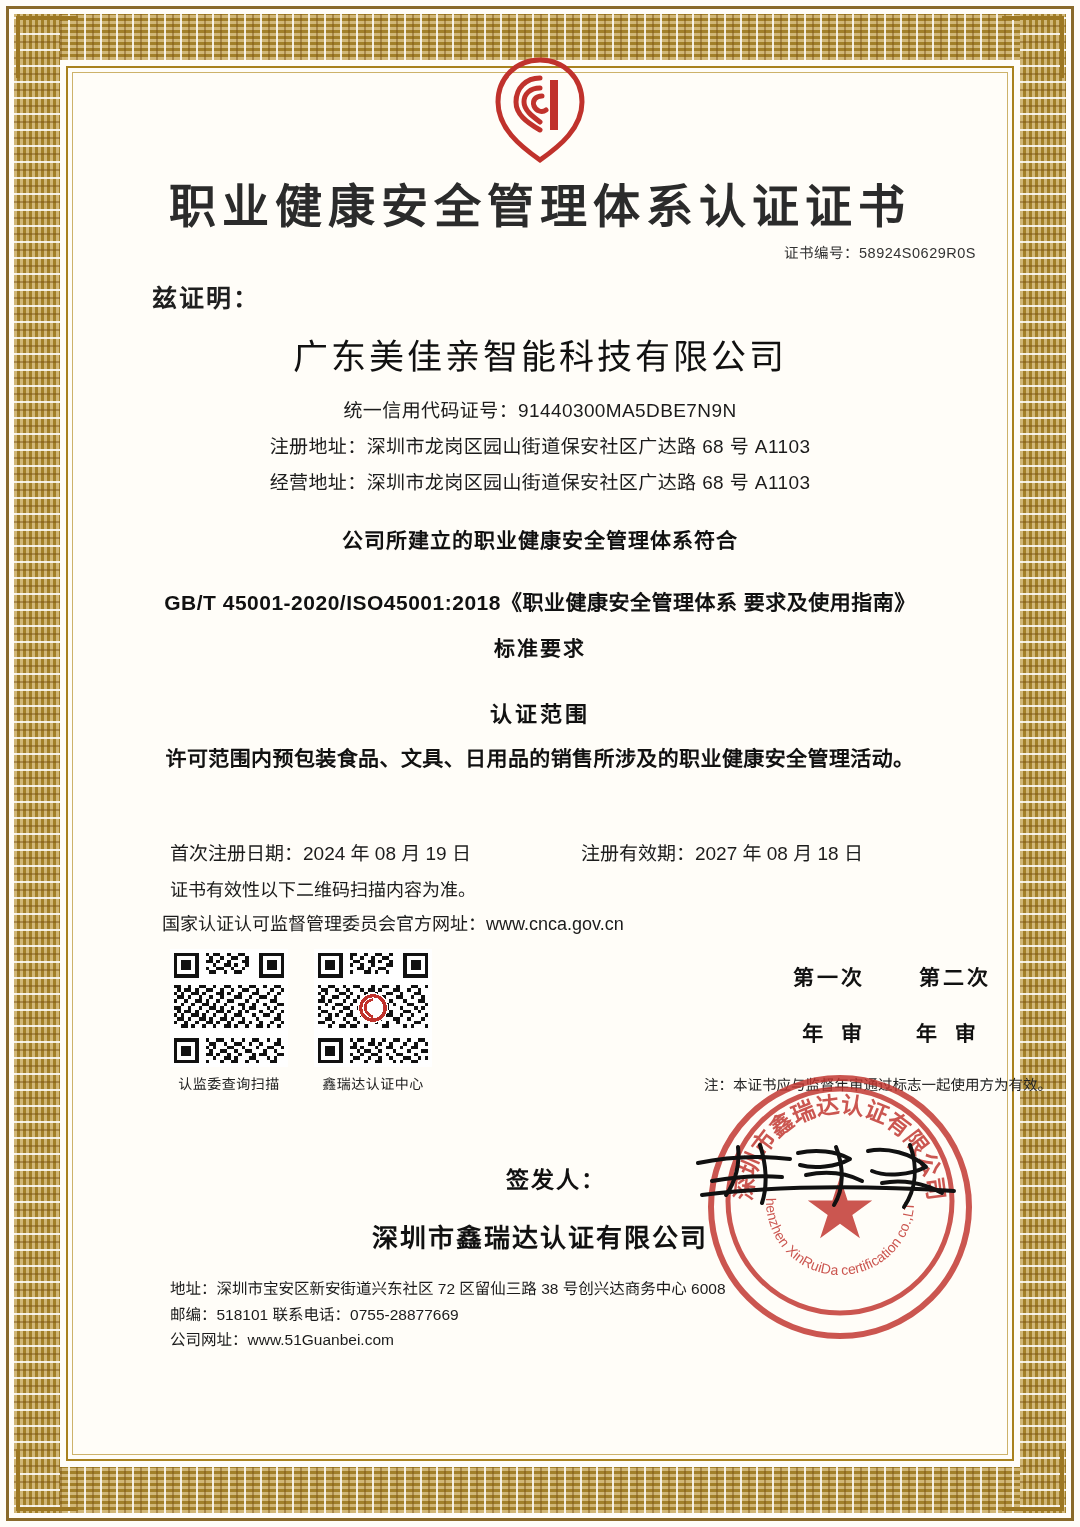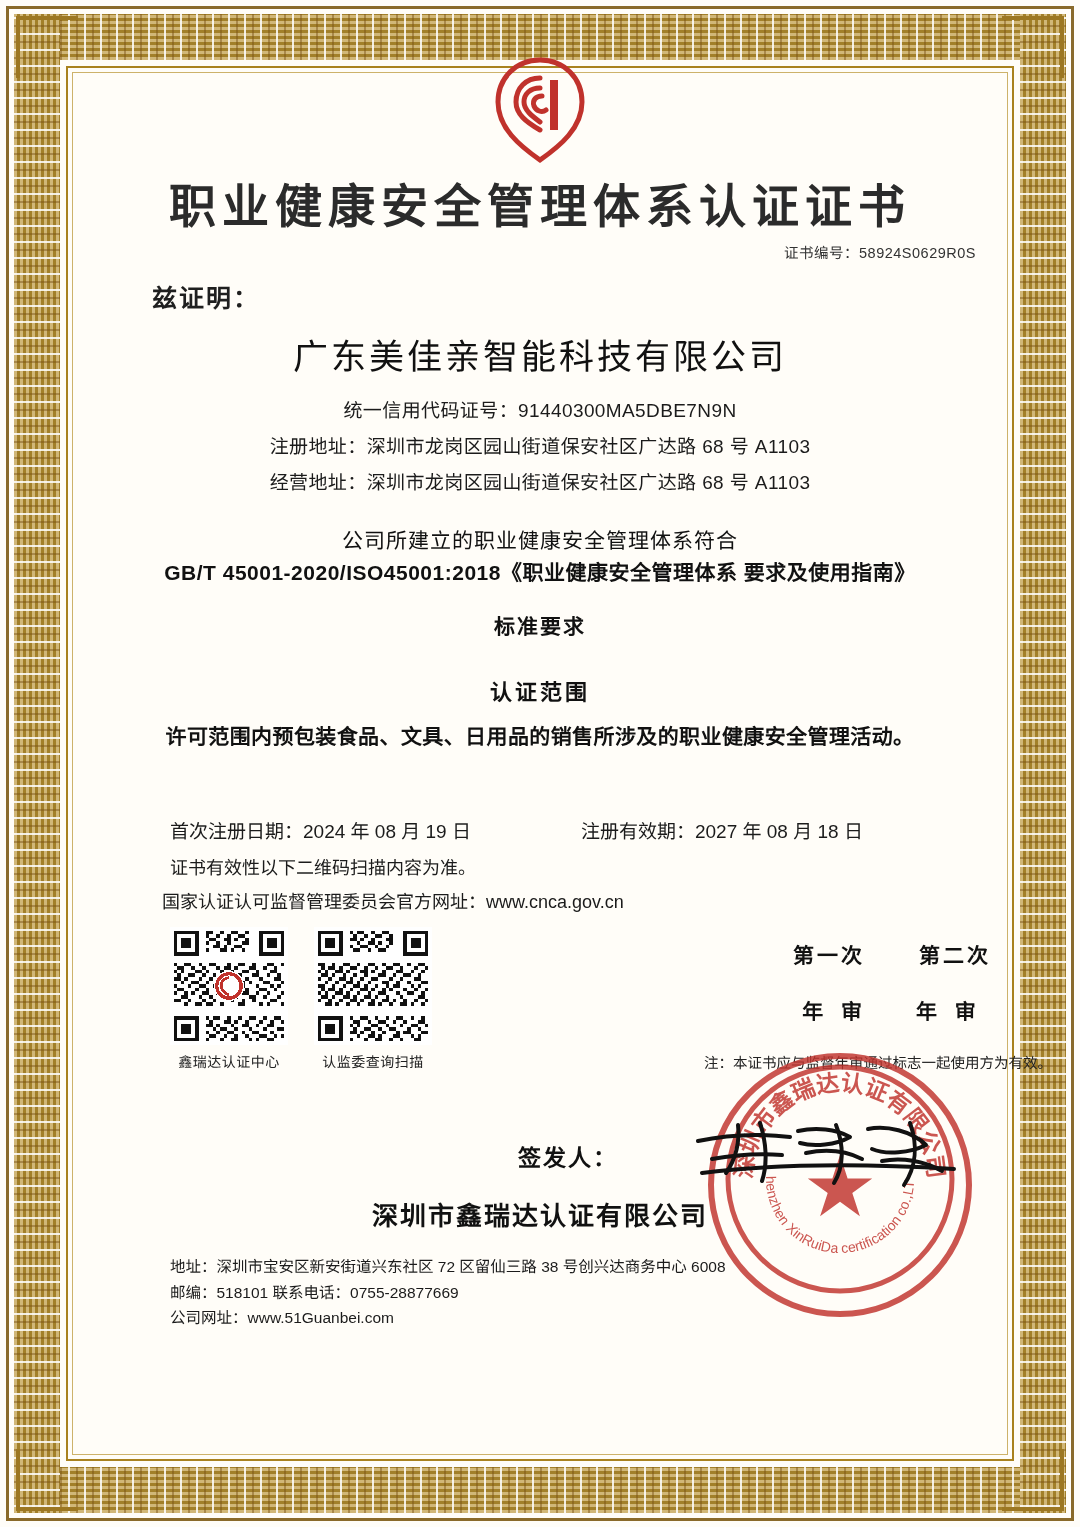--- a/index.html
+++ b/index.html
@@ -104,23 +104,23 @@
   .company{
     font-size:35px;font-weight:normal;color:#111;letter-spacing:3px;
     margin:14px 0 16px;text-align:center;
   }
   .field{
     text-align:center;font-size:19px;color:#1b1b1b;margin:9px 0;
     letter-spacing:.4px;
   }
   .field .lbl{font-weight:500;}
   .standard-block{margin-top:30px;}
-  .std1{font-size:21px;font-weight:normal;color:#111;letter-spacing:1px;}
-  .std2{font-size:21px;font-weight:bold;color:#111;margin-top:2px;letter-spacing:.5px;}
-  .std3{font-size:21px;font-weight:bold;color:#111;margin-top:24px;letter-spacing:2px;}
+  .std1{font-size:21px;font-weight:bold;color:#111;letter-spacing:1px;}
+  .std2{font-size:21px;font-weight:bold;color:#111;margin-top:32px;letter-spacing:.5px;}
+  .std3{font-size:21px;font-weight:bold;color:#111;margin-top:16px;letter-spacing:2px;}
   .scope-title{font-size:22px;font-weight:bold;color:#111;margin-top:34px;letter-spacing:3px;font-family:Liberation Serif, serif;}
   .scope-text{font-size:21px;font-weight:bold;color:#111;margin-top:14px;letter-spacing:.4px;}
 
   .dates{
     display:flex;justify-content:flex-start;gap:110px;
     margin:66px 0 0 84px;font-size:19px;color:#1b1b1b;
   }
   .note-line{
     text-align:left;margin:10px 0 0 84px;font-size:18px;color:#1b1b1b;
   }
@@ -146,21 +146,21 @@
   .audit .row2{display:flex;justify-content:center;gap:48px;margin-top:26px;letter-spacing:6px;}
   .audit .note{
     margin-top:26px;font-size:14.5px;font-weight:normal;color:#222;white-space:nowrap;
     margin-left:-38px;
   }
 
   .sign-row{
     position:relative;margin-top:34px;height:86px;
   }
   .sign-label{
-    position:absolute;left:432px;top:34px;font-size:23px;font-weight:bold;color:#111;letter-spacing:2px;
+    position:absolute;left:420px;top:34px;font-size:23px;font-weight:bold;color:#111;letter-spacing:2px;
   }
   .signature{
     position:absolute;left:600px;top:6px;width:280px;height:80px;
   }
   .stamp{
     position:absolute;left:622px;top:-52px;width:252px;height:252px;
     border:6px solid #c0322c;border-radius:50%;
     opacity:.82;pointer-events:none;
   }
   .issuer{
@@ -235,216 +235,20 @@
       </div>
       <div>
         <span>注册有效期：</span><span>2027 年 08 月 18 日</span>
       </div>
     </div>
 
     <div class="note-line">证书有效性以下二维码扫描内容为准。</div>
     <div class="note-line2">国家认证认可监督管理委员会官方网址：www.cnca.gov.cn</div>
 
     <div class="qr-row">
-      <div class="qr-item">
-        <div class="qr-box">
-          <svg viewBox="0 0 33 33" width="118" height="118" shape-rendering="crispEdges" aria-hidden="true">
-            <rect width="33" height="33" fill="#fff"></rect>
-            <g fill="#111">
-              <rect x="1" y="1" width="7" height="7"></rect>
-                <rect x="2" y="2" width="5" height="5" fill="#fff"></rect>
-                <rect x="3" y="3" width="3" height="3"></rect>
-              <rect x="25" y="1" width="7" height="7"></rect>
-                <rect x="26" y="2" width="5" height="5" fill="#fff"></rect>
-                <rect x="27" y="3" width="3" height="3"></rect>
-              <rect x="1" y="25" width="7" height="7"></rect>
-                <rect x="2" y="26" width="5" height="5" fill="#fff"></rect>
-                <rect x="3" y="27" width="3" height="3"></rect>
-              <rect x="10" y="1" width="2" height="1"></rect>
-                <rect x="14" y="1" width="1" height="1"></rect>
-                <rect x="17" y="1" width="2" height="1"></rect>
-                <rect x="21" y="1" width="1" height="1"></rect>
-              <rect x="10" y="2" width="1" height="1"></rect>
-                <rect x="13" y="2" width="1" height="1"></rect>
-                <rect x="16" y="2" width="1" height="1"></rect>
-                <rect x="19" y="2" width="2" height="1"></rect>
-              <rect x="11" y="3" width="2" height="1"></rect>
-                <rect x="15" y="3" width="2" height="1"></rect>
-                <rect x="18" y="3" width="1" height="1"></rect>
-                <rect x="21" y="3" width="1" height="1"></rect>
-              <rect x="10" y="4" width="1" height="1"></rect>
-                <rect x="13" y="4" width="1" height="1"></rect>
-                <rect x="16" y="4" width="1" height="1"></rect>
-                <rect x="20" y="4" width="2" height="1"></rect>
-              <rect x="12" y="5" width="2" height="1"></rect>
-                <rect x="15" y="5" width="1" height="1"></rect>
-                <rect x="18" y="5" width="2" height="1"></rect>
-              <rect x="10" y="6" width="1" height="1"></rect>
-                <rect x="14" y="6" width="2" height="1"></rect>
-                <rect x="17" y="6" width="1" height="1"></rect>
-                <rect x="20" y="6" width="1" height="1"></rect>
-              <rect x="1" y="10" width="1" height="1"></rect>
-                <rect x="4" y="10" width="2" height="1"></rect>
-                <rect x="8" y="10" width="1" height="1"></rect>
-                <rect x="11" y="10" width="2" height="1"></rect>
-                <rect x="16" y="10" width="1" height="1"></rect>
-                <rect x="19" y="10" width="2" height="1"></rect>
-                <rect x="23" y="10" width="1" height="1"></rect>
-                <rect x="27" y="10" width="2" height="1"></rect>
-                <rect x="31" y="10" width="1" height="1"></rect>
-              <rect x="2" y="11" width="2" height="1"></rect>
-                <rect x="6" y="11" width="1" height="1"></rect>
-                <rect x="9" y="11" width="1" height="1"></rect>
-                <rect x="13" y="11" width="1" height="1"></rect>
-                <rect x="15" y="11" width="2" height="1"></rect>
-                <rect x="18" y="11" width="1" height="1"></rect>
-                <rect x="22" y="11" width="2" height="1"></rect>
-                <rect x="26" y="11" width="1" height="1"></rect>
-                <rect x="29" y="11" width="1" height="1"></rect>
-              <rect x="1" y="12" width="1" height="1"></rect>
-                <rect x="3" y="12" width="1" height="1"></rect>
-                <rect x="7" y="12" width="2" height="1"></rect>
-                <rect x="10" y="12" width="1" height="1"></rect>
-                <rect x="14" y="12" width="1" height="1"></rect>
-                <rect x="17" y="12" width="1" height="1"></rect>
-                <rect x="20" y="12" width="2" height="1"></rect>
-                <rect x="24" y="12" width="1" height="1"></rect>
-                <rect x="28" y="12" width="2" height="1"></rect>
-              <rect x="2" y="13" width="1" height="1"></rect>
-                <rect x="5" y="13" width="2" height="1"></rect>
-                <rect x="9" y="13" width="1" height="1"></rect>
-                <rect x="12" y="13" width="1" height="1"></rect>
-                <rect x="16" y="13" width="2" height="1"></rect>
-                <rect x="19" y="13" width="1" height="1"></rect>
-                <rect x="23" y="13" width="2" height="1"></rect>
-                <rect x="27" y="13" width="1" height="1"></rect>
-                <rect x="30" y="13" width="1" height="1"></rect>
-              <rect x="1" y="14" width="2" height="1"></rect>
-                <rect x="4" y="14" width="1" height="1"></rect>
-                <rect x="8" y="14" width="1" height="1"></rect>
-                <rect x="11" y="14" width="1" height="1"></rect>
-                <rect x="14" y="14" width="2" height="1"></rect>
-                <rect x="18" y="14" width="1" height="1"></rect>
-                <rect x="21" y="14" width="1" height="1"></rect>
-                <rect x="25" y="14" width="1" height="1"></rect>
-                <rect x="29" y="14" width="2" height="1"></rect>
-              <rect x="3" y="15" width="1" height="1"></rect>
-                <rect x="6" y="15" width="2" height="1"></rect>
-                <rect x="10" y="15" width="1" height="1"></rect>
-                <rect x="13" y="15" width="1" height="1"></rect>
-                <rect x="17" y="15" width="1" height="1"></rect>
-                <rect x="20" y="15" width="1" height="1"></rect>
-                <rect x="22" y="15" width="1" height="1"></rect>
-                <rect x="26" y="15" width="2" height="1"></rect>
-                <rect x="31" y="15" width="1" height="1"></rect>
-              <rect x="1" y="16" width="1" height="1"></rect>
-                <rect x="5" y="16" width="1" height="1"></rect>
-                <rect x="8" y="16" width="2" height="1"></rect>
-                <rect x="12" y="16" width="2" height="1"></rect>
-                <rect x="15" y="16" width="1" height="1"></rect>
-                <rect x="19" y="16" width="2" height="1"></rect>
-                <rect x="24" y="16" width="1" height="1"></rect>
-                <rect x="28" y="16" width="1" height="1"></rect>
-                <rect x="30" y="16" width="1" height="1"></rect>
-              <rect x="2" y="17" width="2" height="1"></rect>
-                <rect x="7" y="17" width="1" height="1"></rect>
-                <rect x="10" y="17" width="1" height="1"></rect>
-                <rect x="14" y="17" width="1" height="1"></rect>
-                <rect x="17" y="17" width="2" height="1"></rect>
-                <rect x="21" y="17" width="1" height="1"></rect>
-                <rect x="25" y="17" width="2" height="1"></rect>
-                <rect x="29" y="17" width="1" height="1"></rect>
-              <rect x="1" y="18" width="1" height="1"></rect>
-                <rect x="4" y="18" width="1" height="1"></rect>
-                <rect x="6" y="18" width="1" height="1"></rect>
-                <rect x="9" y="18" width="2" height="1"></rect>
-                <rect x="13" y="18" width="1" height="1"></rect>
-                <rect x="16" y="18" width="1" height="1"></rect>
-                <rect x="20" y="18" width="2" height="1"></rect>
-                <rect x="24" y="18" width="1" height="1"></rect>
-                <rect x="27" y="18" width="1" height="1"></rect>
-                <rect x="31" y="18" width="1" height="1"></rect>
-              <rect x="3" y="19" width="2" height="1"></rect>
-                <rect x="8" y="19" width="1" height="1"></rect>
-                <rect x="11" y="19" width="1" height="1"></rect>
-                <rect x="15" y="19" width="2" height="1"></rect>
-                <rect x="18" y="19" width="1" height="1"></rect>
-                <rect x="22" y="19" width="2" height="1"></rect>
-                <rect x="26" y="19" width="1" height="1"></rect>
-                <rect x="30" y="19" width="1" height="1"></rect>
-              <rect x="1" y="20" width="2" height="1"></rect>
-                <rect x="5" y="20" width="1" height="1"></rect>
-                <rect x="9" y="20" width="1" height="1"></rect>
-                <rect x="12" y="20" width="1" height="1"></rect>
-                <rect x="17" y="20" width="1" height="1"></rect>
-                <rect x="20" y="20" width="1" height="1"></rect>
-                <rect x="23" y="20" width="1" height="1"></rect>
-                <rect x="28" y="20" width="2" height="1"></rect>
-              <rect x="4" y="21" width="1" height="1"></rect>
-                <rect x="7" y="21" width="2" height="1"></rect>
-                <rect x="10" y="21" width="2" height="1"></rect>
-                <rect x="14" y="21" width="1" height="1"></rect>
-                <rect x="19" y="21" width="2" height="1"></rect>
-                <rect x="25" y="21" width="1" height="1"></rect>
-                <rect x="27" y="21" width="1" height="1"></rect>
-                <rect x="31" y="21" width="1" height="1"></rect>
-              <rect x="10" y="25" width="1" height="1"></rect>
-                <rect x="12" y="25" width="2" height="1"></rect>
-                <rect x="16" y="25" width="1" height="1"></rect>
-                <rect x="19" y="25" width="1" height="1"></rect>
-                <rect x="22" y="25" width="2" height="1"></rect>
-                <rect x="26" y="25" width="1" height="1"></rect>
-                <rect x="29" y="25" width="2" height="1"></rect>
-              <rect x="11" y="26" width="1" height="1"></rect>
-                <rect x="15" y="26" width="2" height="1"></rect>
-                <rect x="18" y="26" width="1" height="1"></rect>
-                <rect x="21" y="26" width="1" height="1"></rect>
-                <rect x="25" y="26" width="1" height="1"></rect>
-                <rect x="28" y="26" width="1" height="1"></rect>
-                <rect x="31" y="26" width="1" height="1"></rect>
-              <rect x="10" y="27" width="2" height="1"></rect>
-                <rect x="13" y="27" width="1" height="1"></rect>
-                <rect x="17" y="27" width="1" height="1"></rect>
-                <rect x="20" y="27" width="2" height="1"></rect>
-                <rect x="24" y="27" width="1" height="1"></rect>
-                <rect x="27" y="27" width="2" height="1"></rect>
-              <rect x="12" y="28" width="1" height="1"></rect>
-                <rect x="14" y="28" width="2" height="1"></rect>
-                <rect x="18" y="28" width="1" height="1"></rect>
-                <rect x="22" y="28" width="1" height="1"></rect>
-                <rect x="26" y="28" width="1" height="1"></rect>
-                <rect x="30" y="28" width="2" height="1"></rect>
-              <rect x="10" y="29" width="1" height="1"></rect>
-                <rect x="13" y="29" width="1" height="1"></rect>
-                <rect x="16" y="29" width="2" height="1"></rect>
-                <rect x="20" y="29" width="1" height="1"></rect>
-                <rect x="23" y="29" width="2" height="1"></rect>
-                <rect x="28" y="29" width="1" height="1"></rect>
-              <rect x="11" y="30" width="2" height="1"></rect>
-                <rect x="15" y="30" width="1" height="1"></rect>
-                <rect x="18" y="30" width="1" height="1"></rect>
-                <rect x="21" y="30" width="1" height="1"></rect>
-                <rect x="25" y="30" width="2" height="1"></rect>
-                <rect x="29" y="30" width="1" height="1"></rect>
-                <rect x="31" y="30" width="1" height="1"></rect>
-              <rect x="10" y="31" width="1" height="1"></rect>
-                <rect x="14" y="31" width="1" height="1"></rect>
-                <rect x="17" y="31" width="2" height="1"></rect>
-                <rect x="22" y="31" width="1" height="1"></rect>
-                <rect x="24" y="31" width="1" height="1"></rect>
-                <rect x="27" y="31" width="2" height="1"></rect>
-            </g>
-            <circle cx="16.5" cy="16.5" r="4.2" fill="#fff"></circle>
-            <circle cx="16.5" cy="16.5" r="3.4" fill="none" stroke="#c0322c" stroke-width="0.9"></circle>
-            <path d="M16.5 14.2 c-1.3 0 -2.2 1 -2.2 2.3 c0 1.2 1 1.9 2.2 2.6" fill="none" stroke="#c0322c" stroke-width="0.8"></path>
-          </svg>
-        </div>
-        <div class="qr-caption">鑫瑞达认证中心</div>
-      </div>
-
       <div class="qr-item">
         <div class="qr-box">
           <svg viewBox="0 0 33 33" width="118" height="118" shape-rendering="crispEdges" aria-hidden="true">
             <rect width="33" height="33" fill="#fff"></rect>
             <g fill="#111">
               <rect x="1" y="1" width="7" height="7"></rect>
                 <rect x="2" y="2" width="5" height="5" fill="#fff"></rect>
                 <rect x="3" y="3" width="3" height="3"></rect>
               <rect x="25" y="1" width="7" height="7"></rect>
                 <rect x="26" y="2" width="5" height="5" fill="#fff"></rect>
@@ -636,20 +440,216 @@
                 <rect x="17" y="31" width="2" height="1"></rect>
                 <rect x="21" y="31" width="1" height="1"></rect>
                 <rect x="24" y="31" width="1" height="1"></rect>
                 <rect x="28" y="31" width="2" height="1"></rect>
             </g>
           </svg>
         </div>
         <div class="qr-caption">认监委查询扫描</div>
       </div>
 
+      <div class="qr-item">
+        <div class="qr-box">
+          <svg viewBox="0 0 33 33" width="118" height="118" shape-rendering="crispEdges" aria-hidden="true">
+            <rect width="33" height="33" fill="#fff"></rect>
+            <g fill="#111">
+              <rect x="1" y="1" width="7" height="7"></rect>
+                <rect x="2" y="2" width="5" height="5" fill="#fff"></rect>
+                <rect x="3" y="3" width="3" height="3"></rect>
+              <rect x="25" y="1" width="7" height="7"></rect>
+                <rect x="26" y="2" width="5" height="5" fill="#fff"></rect>
+                <rect x="27" y="3" width="3" height="3"></rect>
+              <rect x="1" y="25" width="7" height="7"></rect>
+                <rect x="2" y="26" width="5" height="5" fill="#fff"></rect>
+                <rect x="3" y="27" width="3" height="3"></rect>
+              <rect x="10" y="1" width="2" height="1"></rect>
+                <rect x="14" y="1" width="1" height="1"></rect>
+                <rect x="17" y="1" width="2" height="1"></rect>
+                <rect x="21" y="1" width="1" height="1"></rect>
+              <rect x="10" y="2" width="1" height="1"></rect>
+                <rect x="13" y="2" width="1" height="1"></rect>
+                <rect x="16" y="2" width="1" height="1"></rect>
+                <rect x="19" y="2" width="2" height="1"></rect>
+              <rect x="11" y="3" width="2" height="1"></rect>
+                <rect x="15" y="3" width="2" height="1"></rect>
+                <rect x="18" y="3" width="1" height="1"></rect>
+                <rect x="21" y="3" width="1" height="1"></rect>
+              <rect x="10" y="4" width="1" height="1"></rect>
+                <rect x="13" y="4" width="1" height="1"></rect>
+                <rect x="16" y="4" width="1" height="1"></rect>
+                <rect x="20" y="4" width="2" height="1"></rect>
+              <rect x="12" y="5" width="2" height="1"></rect>
+                <rect x="15" y="5" width="1" height="1"></rect>
+                <rect x="18" y="5" width="2" height="1"></rect>
+              <rect x="10" y="6" width="1" height="1"></rect>
+                <rect x="14" y="6" width="2" height="1"></rect>
+                <rect x="17" y="6" width="1" height="1"></rect>
+                <rect x="20" y="6" width="1" height="1"></rect>
+              <rect x="1" y="10" width="1" height="1"></rect>
+                <rect x="4" y="10" width="2" height="1"></rect>
+                <rect x="8" y="10" width="1" height="1"></rect>
+                <rect x="11" y="10" width="2" height="1"></rect>
+                <rect x="16" y="10" width="1" height="1"></rect>
+                <rect x="19" y="10" width="2" height="1"></rect>
+                <rect x="23" y="10" width="1" height="1"></rect>
+                <rect x="27" y="10" width="2" height="1"></rect>
+                <rect x="31" y="10" width="1" height="1"></rect>
+              <rect x="2" y="11" width="2" height="1"></rect>
+                <rect x="6" y="11" width="1" height="1"></rect>
+                <rect x="9" y="11" width="1" height="1"></rect>
+                <rect x="13" y="11" width="1" height="1"></rect>
+                <rect x="15" y="11" width="2" height="1"></rect>
+                <rect x="18" y="11" width="1" height="1"></rect>
+                <rect x="22" y="11" width="2" height="1"></rect>
+                <rect x="26" y="11" width="1" height="1"></rect>
+                <rect x="29" y="11" width="1" height="1"></rect>
+              <rect x="1" y="12" width="1" height="1"></rect>
+                <rect x="3" y="12" width="1" height="1"></rect>
+                <rect x="7" y="12" width="2" height="1"></rect>
+                <rect x="10" y="12" width="1" height="1"></rect>
+                <rect x="14" y="12" width="1" height="1"></rect>
+                <rect x="17" y="12" width="1" height="1"></rect>
+                <rect x="20" y="12" width="2" height="1"></rect>
+                <rect x="24" y="12" width="1" height="1"></rect>
+                <rect x="28" y="12" width="2" height="1"></rect>
+              <rect x="2" y="13" width="1" height="1"></rect>
+                <rect x="5" y="13" width="2" height="1"></rect>
+                <rect x="9" y="13" width="1" height="1"></rect>
+                <rect x="12" y="13" width="1" height="1"></rect>
+                <rect x="16" y="13" width="2" height="1"></rect>
+                <rect x="19" y="13" width="1" height="1"></rect>
+                <rect x="23" y="13" width="2" height="1"></rect>
+                <rect x="27" y="13" width="1" height="1"></rect>
+                <rect x="30" y="13" width="1" height="1"></rect>
+              <rect x="1" y="14" width="2" height="1"></rect>
+                <rect x="4" y="14" width="1" height="1"></rect>
+                <rect x="8" y="14" width="1" height="1"></rect>
+                <rect x="11" y="14" width="1" height="1"></rect>
+                <rect x="14" y="14" width="2" height="1"></rect>
+                <rect x="18" y="14" width="1" height="1"></rect>
+                <rect x="21" y="14" width="1" height="1"></rect>
+                <rect x="25" y="14" width="1" height="1"></rect>
+                <rect x="29" y="14" width="2" height="1"></rect>
+              <rect x="3" y="15" width="1" height="1"></rect>
+                <rect x="6" y="15" width="2" height="1"></rect>
+                <rect x="10" y="15" width="1" height="1"></rect>
+                <rect x="13" y="15" width="1" height="1"></rect>
+                <rect x="17" y="15" width="1" height="1"></rect>
+                <rect x="20" y="15" width="1" height="1"></rect>
+                <rect x="22" y="15" width="1" height="1"></rect>
+                <rect x="26" y="15" width="2" height="1"></rect>
+                <rect x="31" y="15" width="1" height="1"></rect>
+              <rect x="1" y="16" width="1" height="1"></rect>
+                <rect x="5" y="16" width="1" height="1"></rect>
+                <rect x="8" y="16" width="2" height="1"></rect>
+                <rect x="12" y="16" width="2" height="1"></rect>
+                <rect x="15" y="16" width="1" height="1"></rect>
+                <rect x="19" y="16" width="2" height="1"></rect>
+                <rect x="24" y="16" width="1" height="1"></rect>
+                <rect x="28" y="16" width="1" height="1"></rect>
+                <rect x="30" y="16" width="1" height="1"></rect>
+              <rect x="2" y="17" width="2" height="1"></rect>
+                <rect x="7" y="17" width="1" height="1"></rect>
+                <rect x="10" y="17" width="1" height="1"></rect>
+                <rect x="14" y="17" width="1" height="1"></rect>
+                <rect x="17" y="17" width="2" height="1"></rect>
+                <rect x="21" y="17" width="1" height="1"></rect>
+                <rect x="25" y="17" width="2" height="1"></rect>
+                <rect x="29" y="17" width="1" height="1"></rect>
+              <rect x="1" y="18" width="1" height="1"></rect>
+                <rect x="4" y="18" width="1" height="1"></rect>
+                <rect x="6" y="18" width="1" height="1"></rect>
+                <rect x="9" y="18" width="2" height="1"></rect>
+                <rect x="13" y="18" width="1" height="1"></rect>
+                <rect x="16" y="18" width="1" height="1"></rect>
+                <rect x="20" y="18" width="2" height="1"></rect>
+                <rect x="24" y="18" width="1" height="1"></rect>
+                <rect x="27" y="18" width="1" height="1"></rect>
+                <rect x="31" y="18" width="1" height="1"></rect>
+              <rect x="3" y="19" width="2" height="1"></rect>
+                <rect x="8" y="19" width="1" height="1"></rect>
+                <rect x="11" y="19" width="1" height="1"></rect>
+                <rect x="15" y="19" width="2" height="1"></rect>
+                <rect x="18" y="19" width="1" height="1"></rect>
+                <rect x="22" y="19" width="2" height="1"></rect>
+                <rect x="26" y="19" width="1" height="1"></rect>
+                <rect x="30" y="19" width="1" height="1"></rect>
+              <rect x="1" y="20" width="2" height="1"></rect>
+                <rect x="5" y="20" width="1" height="1"></rect>
+                <rect x="9" y="20" width="1" height="1"></rect>
+                <rect x="12" y="20" width="1" height="1"></rect>
+                <rect x="17" y="20" width="1" height="1"></rect>
+                <rect x="20" y="20" width="1" height="1"></rect>
+                <rect x="23" y="20" width="1" height="1"></rect>
+                <rect x="28" y="20" width="2" height="1"></rect>
+              <rect x="4" y="21" width="1" height="1"></rect>
+                <rect x="7" y="21" width="2" height="1"></rect>
+                <rect x="10" y="21" width="2" height="1"></rect>
+                <rect x="14" y="21" width="1" height="1"></rect>
+                <rect x="19" y="21" width="2" height="1"></rect>
+                <rect x="25" y="21" width="1" height="1"></rect>
+                <rect x="27" y="21" width="1" height="1"></rect>
+                <rect x="31" y="21" width="1" height="1"></rect>
+              <rect x="10" y="25" width="1" height="1"></rect>
+                <rect x="12" y="25" width="2" height="1"></rect>
+                <rect x="16" y="25" width="1" height="1"></rect>
+                <rect x="19" y="25" width="1" height="1"></rect>
+                <rect x="22" y="25" width="2" height="1"></rect>
+                <rect x="26" y="25" width="1" height="1"></rect>
+                <rect x="29" y="25" width="2" height="1"></rect>
+              <rect x="11" y="26" width="1" height="1"></rect>
+                <rect x="15" y="26" width="2" height="1"></rect>
+                <rect x="18" y="26" width="1" height="1"></rect>
+                <rect x="21" y="26" width="1" height="1"></rect>
+                <rect x="25" y="26" width="1" height="1"></rect>
+                <rect x="28" y="26" width="1" height="1"></rect>
+                <rect x="31" y="26" width="1" height="1"></rect>
+              <rect x="10" y="27" width="2" height="1"></rect>
+                <rect x="13" y="27" width="1" height="1"></rect>
+                <rect x="17" y="27" width="1" height="1"></rect>
+                <rect x="20" y="27" width="2" height="1"></rect>
+                <rect x="24" y="27" width="1" height="1"></rect>
+                <rect x="27" y="27" width="2" height="1"></rect>
+              <rect x="12" y="28" width="1" height="1"></rect>
+                <rect x="14" y="28" width="2" height="1"></rect>
+                <rect x="18" y="28" width="1" height="1"></rect>
+                <rect x="22" y="28" width="1" height="1"></rect>
+                <rect x="26" y="28" width="1" height="1"></rect>
+                <rect x="30" y="28" width="2" height="1"></rect>
+              <rect x="10" y="29" width="1" height="1"></rect>
+                <rect x="13" y="29" width="1" height="1"></rect>
+                <rect x="16" y="29" width="2" height="1"></rect>
+                <rect x="20" y="29" width="1" height="1"></rect>
+                <rect x="23" y="29" width="2" height="1"></rect>
+                <rect x="28" y="29" width="1" height="1"></rect>
+              <rect x="11" y="30" width="2" height="1"></rect>
+                <rect x="15" y="30" width="1" height="1"></rect>
+                <rect x="18" y="30" width="1" height="1"></rect>
+                <rect x="21" y="30" width="1" height="1"></rect>
+                <rect x="25" y="30" width="2" height="1"></rect>
+                <rect x="29" y="30" width="1" height="1"></rect>
+                <rect x="31" y="30" width="1" height="1"></rect>
+              <rect x="10" y="31" width="1" height="1"></rect>
+                <rect x="14" y="31" width="1" height="1"></rect>
+                <rect x="17" y="31" width="2" height="1"></rect>
+                <rect x="22" y="31" width="1" height="1"></rect>
+                <rect x="24" y="31" width="1" height="1"></rect>
+                <rect x="27" y="31" width="2" height="1"></rect>
+            </g>
+            <circle cx="16.5" cy="16.5" r="4.2" fill="#fff"></circle>
+            <circle cx="16.5" cy="16.5" r="3.4" fill="none" stroke="#c0322c" stroke-width="0.9"></circle>
+            <path d="M16.5 14.2 c-1.3 0 -2.2 1 -2.2 2.3 c0 1.2 1 1.9 2.2 2.6" fill="none" stroke="#c0322c" stroke-width="0.8"></path>
+          </svg>
+        </div>
+        <div class="qr-caption">鑫瑞达认证中心</div>
+      </div>
+
       <div class="audit">
         <div class="row1">
           <span>第一次</span>
           <span>第二次</span>
         </div>
         <div class="row2">
           <span>年 审</span>
           <span>年 审</span>
         </div>
         <div class="note">注：本证书应与监督年审通过标志一起使用方为有效。</div>

